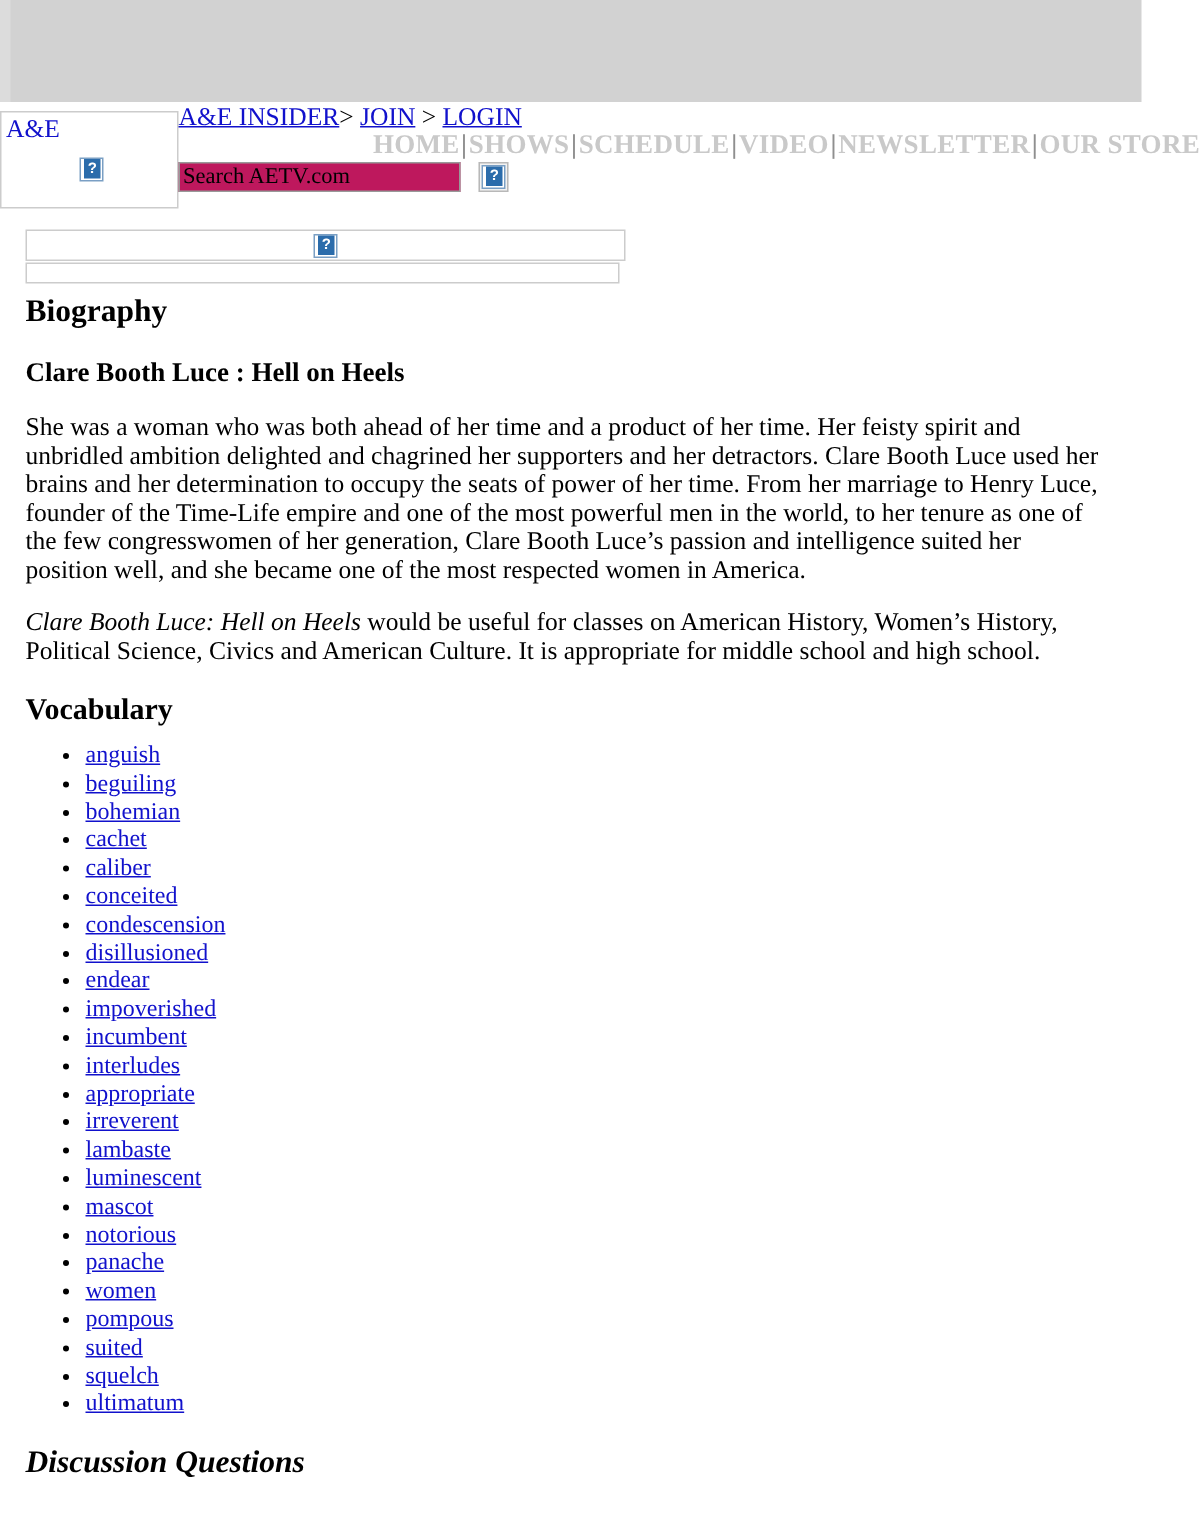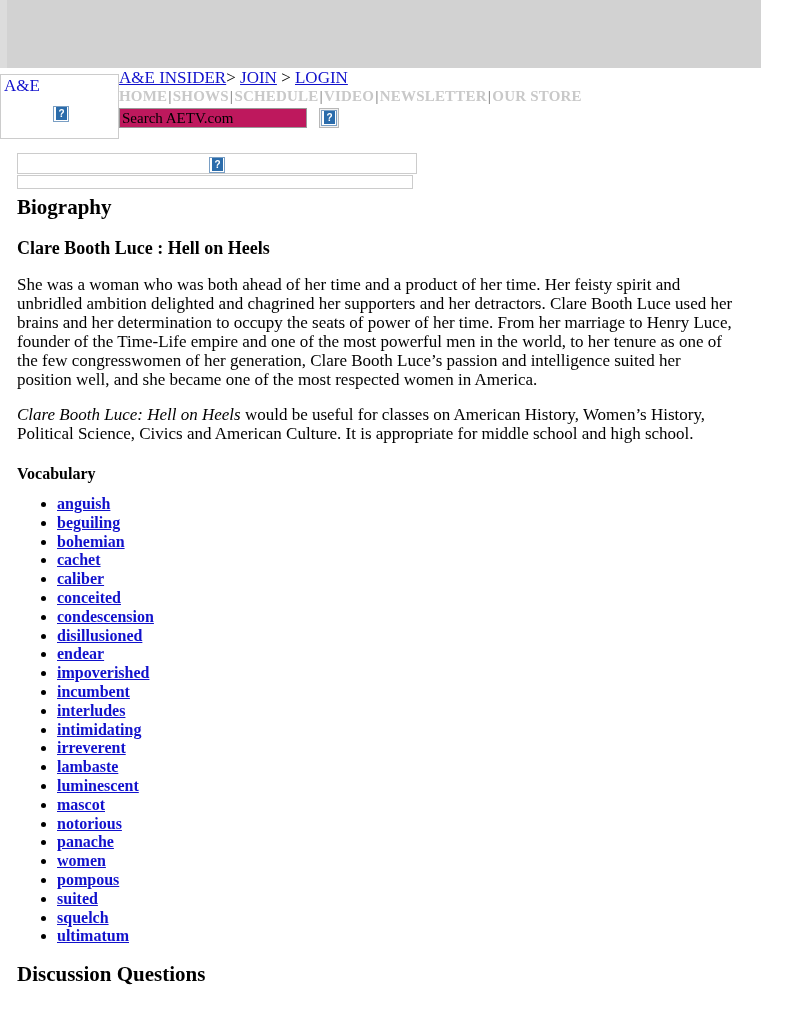--- a/index.html
+++ b/index.html
@@ -107,25 +107,26 @@
     white-space: nowrap;
   }
   .insider-row a {
     color: #1111cc;
     text-decoration: underline;
   }
   .insider-row .sep {
     color: #000000;
   }
   .navbar {
-    font-size: 15px;
+    font-size: 18px;
     font-weight: bold;
     line-height: 16px;
     white-space: nowrap;
     letter-spacing: 0.2px;
+    text-align: right;
   }
   .navbar .nav-item {
     color: #c9c9c9;
     text-decoration: none;
   }
   .navbar .nav-pipe {
     color: #8f8f8f;
     padding: 0 1px;
   }
   .search-row {
@@ -208,44 +209,44 @@
   p.body-text {
     font-size: 17px;
     line-height: 19px;
     margin: 16px 0 0 0;
     text-align: left;
   }
   p.body-text i {
     font-style: italic;
   }
   h2.vocab-title {
-    font-size: 16px;
+    font-size: 20px;
     font-weight: bold;
     margin: 19px 0 0 0;
     line-height: 23px;
   }
   ul.vocab-list {
     margin: 10px 0 0 0;
     padding-left: 40px;
     list-style-type: disc;
-    font-weight: bold;
   }
   ul.vocab-list li {
     font-size: 16px;
     line-height: 18.8px;
   }
   ul.vocab-list li a {
     color: #1111cc;
     text-decoration: underline;
   }
   h2.questions-title {
     font-size: 21px;
     font-weight: bold;
     margin: 16px 0 0 0;
     line-height: 24px;
+    font-style: italic;
   }
 </style>
 </head>
 <body>
 
 <div class="top-banner">
   <div class="top-banner-edge"></div>
 </div>
 
 <div class="header">
@@ -303,21 +304,21 @@
     <li><a href="#">bohemian</a></li>
     <li><a href="#">cachet</a></li>
     <li><a href="#">caliber</a></li>
     <li><a href="#">conceited</a></li>
     <li><a href="#">condescension</a></li>
     <li><a href="#">disillusioned</a></li>
     <li><a href="#">endear</a></li>
     <li><a href="#">impoverished</a></li>
     <li><a href="#">incumbent</a></li>
     <li><a href="#">interludes</a></li>
-    <li><a href="#">intimidating</a></li>
+    <li><a href="#">appropriate</a></li>
     <li><a href="#">irreverent</a></li>
     <li><a href="#">lambaste</a></li>
     <li><a href="#">luminescent</a></li>
     <li><a href="#">mascot</a></li>
     <li><a href="#">notorious</a></li>
     <li><a href="#">panache</a></li>
     <li><a href="#">women</a></li>
     <li><a href="#">pompous</a></li>
     <li><a href="#">suited</a></li>
     <li><a href="#">squelch</a></li>

